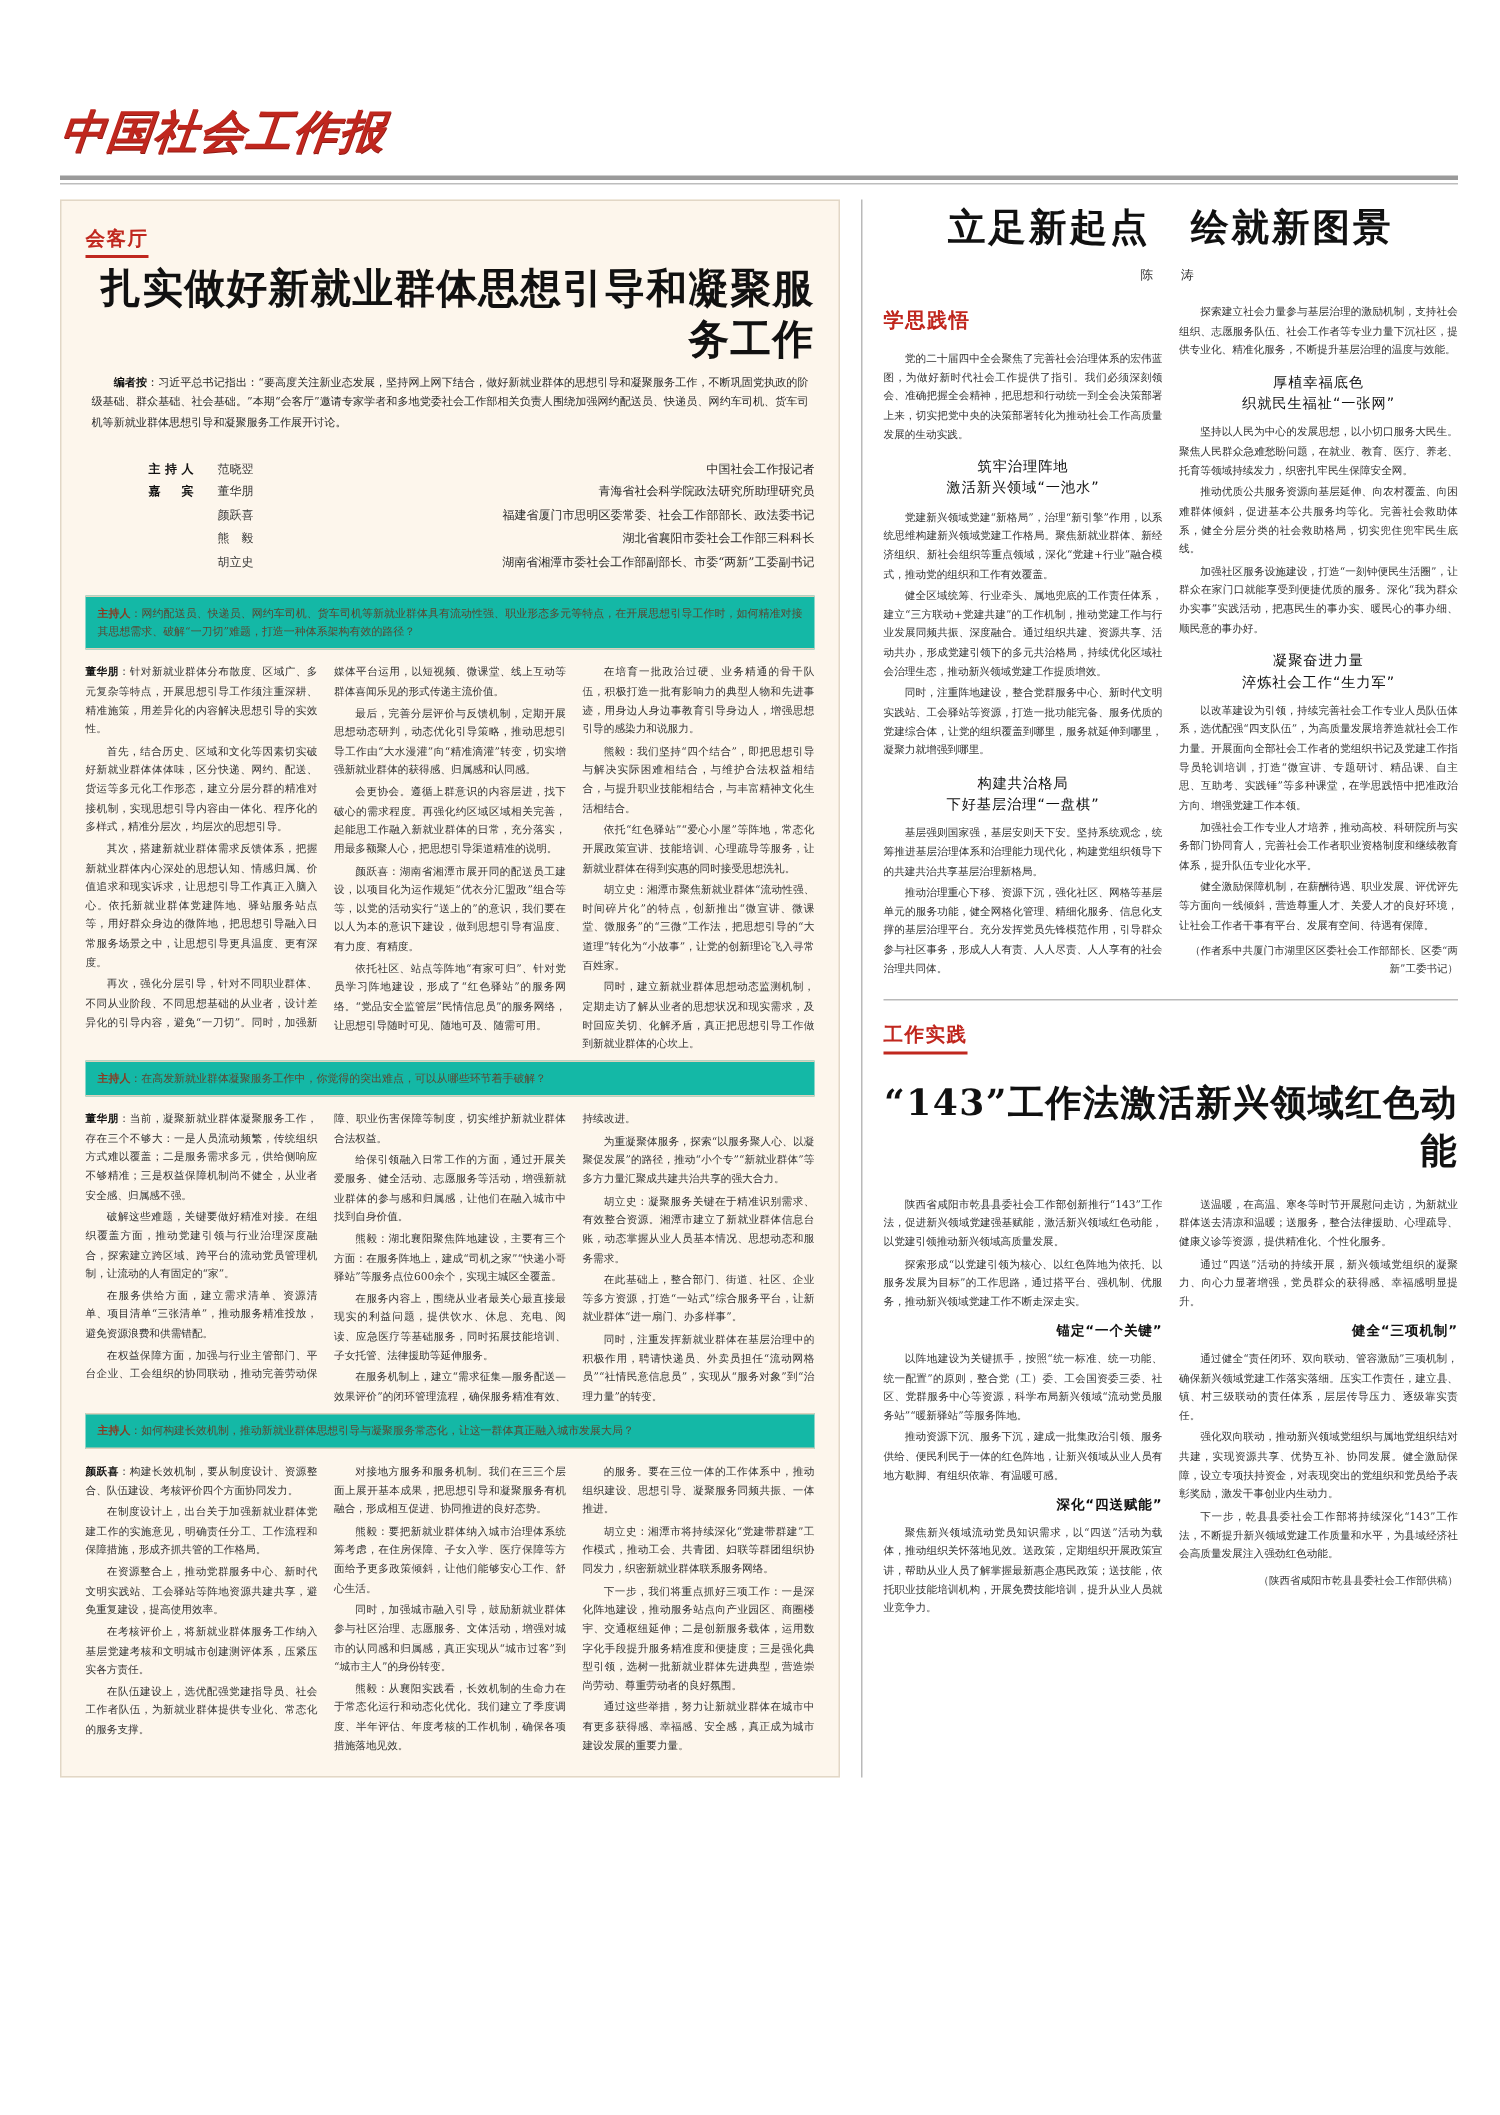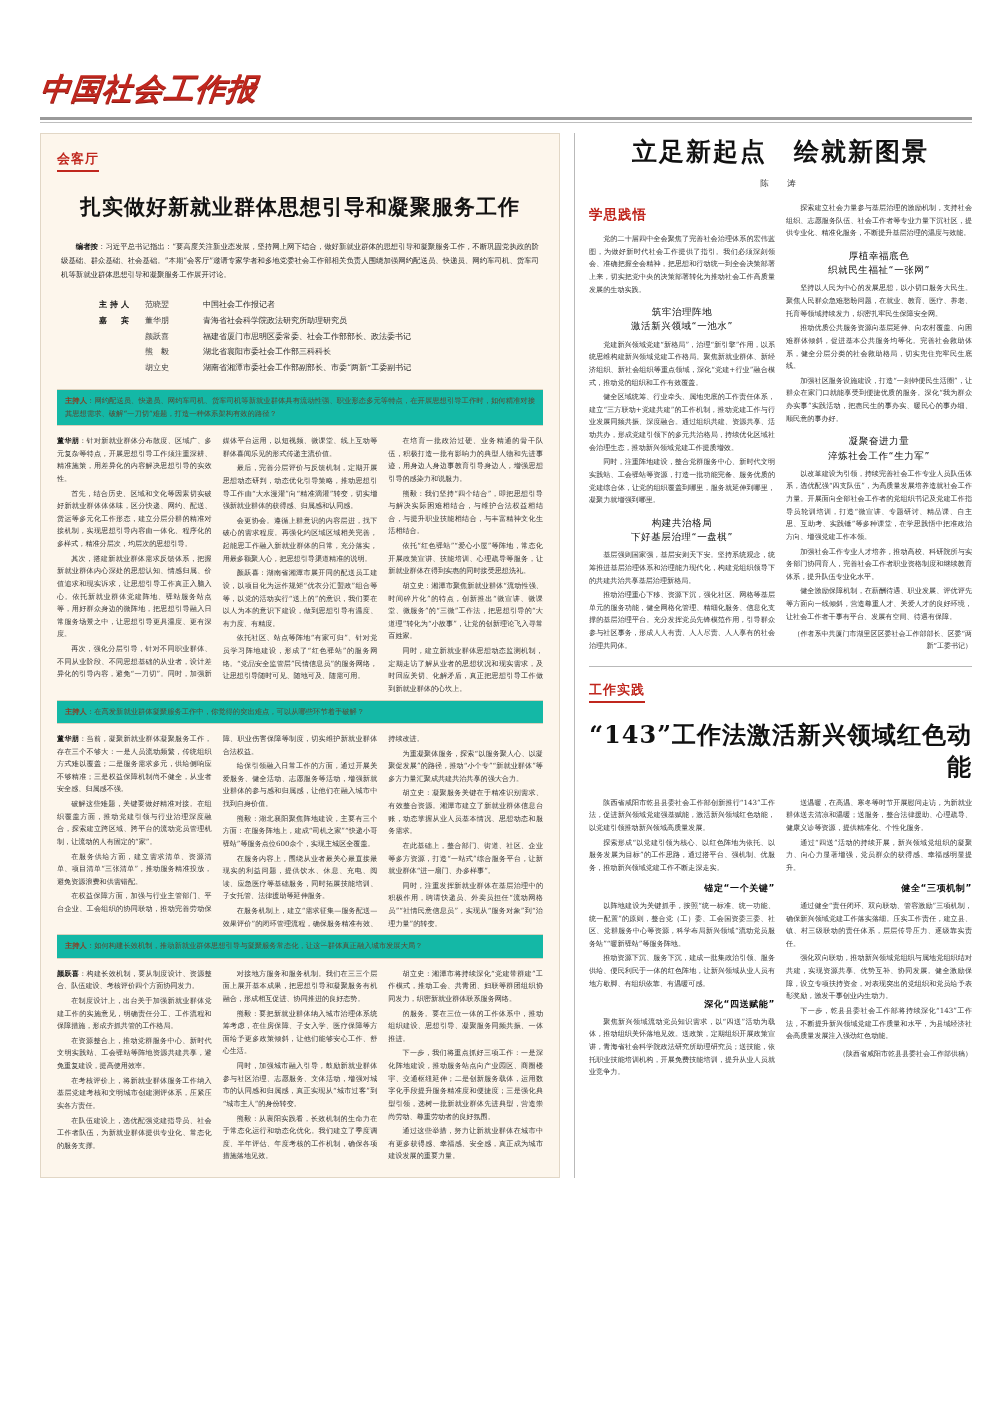--- a/index.html
+++ b/index.html
@@ -66,43 +66,42 @@
     border:1px solid #e2d7c6;
     padding:14px 16px 14px 16px;
     box-sizing:border-box;
   }
   .tag-huiketing{
     display:inline-block;
     color:#c0271e;font-weight:bold;font-size:13px;
     letter-spacing:1px;
     border-bottom:2px solid #c0271e;
     padding-bottom:2px;
-    margin-bottom:18px;
   }
   .feature-title{
     font-family:"DejaVu Serif","Liberation Serif",serif;
-    font-weight:bold;font-size:21px;color:#111;
-    text-align:center;letter-spacing:1px;
-    line-height:1.25;margin:4px 0 20px 0;
+    font-weight:bold;font-size:27px;color:#111;
+    text-align:right;letter-spacing:1px;
+    line-height:1.25;margin:4px 0 4px 0;
   }
   .editor-note{
     font-size:7.4px;line-height:1.85;color:#2b2b2b;
     text-align:justify;text-justify:inter-ideograph;
     font-family:"DejaVu Serif","Liberation Serif",serif;
     margin:0 4px 16px 4px;
     text-indent:2em;
   }
   .editor-note b{font-weight:bold;color:#111;}
 
   .roster{margin:0 0 14px 42px;font-size:8px;line-height:1.95;color:#1e1e1e;
     font-family:"DejaVu Serif","Liberation Serif",serif;}
   .roster-row{display:flex;align-items:baseline;}
   .roster-role{width:46px;font-weight:bold;flex:0 0 46px;letter-spacing:3px;color:#111;}
   .roster-name{width:58px;flex:0 0 58px;color:#3a3a3a;}
-  .roster-desc{flex:1;color:#2a2a2a;}
+  .roster-desc{flex:1;color:#2a2a2a;text-align:right;}
 
   .qbar{
     background:#14b8a6;
     border-top:1px solid #ddd0bb;border-bottom:1px solid #ddd0bb;
     padding:5px 8px;margin:4px 0 9px 0;
     font-size:7.3px;line-height:1.7;color:#5a4632;
     text-align:justify;
     font-family:"DejaVu Serif","Liberation Serif",serif;
   }
   .qbar b{color:#8a3b22;font-weight:bold;}
@@ -252,22 +251,22 @@
         <div class="cols3 bodytext">
           <p class="nm"><b>颜跃喜</b><span>：构建长效机制，要从制度设计、资源整合、队伍建设、考核评价四个方面协同发力。</span></p>
           <p>在制度设计上，出台关于加强新就业群体党建工作的实施意见，明确责任分工、工作流程和保障措施，形成齐抓共管的工作格局。</p>
           <p>在资源整合上，推动党群服务中心、新时代文明实践站、工会驿站等阵地资源共建共享，避免重复建设，提高使用效率。</p>
           <p>在考核评价上，将新就业群体服务工作纳入基层党建考核和文明城市创建测评体系，压紧压实各方责任。</p>
           <p>在队伍建设上，选优配强党建指导员、社会工作者队伍，为新就业群体提供专业化、常态化的服务支撑。</p>
           <p>对接地方服务和服务机制。我们在三三个层面上展开基本成果，把思想引导和凝聚服务有机融合，形成相互促进、协同推进的良好态势。</p>
           <p>熊毅：要把新就业群体纳入城市治理体系统筹考虑，在住房保障、子女入学、医疗保障等方面给予更多政策倾斜，让他们能够安心工作、舒心生活。</p>
           <p>同时，加强城市融入引导，鼓励新就业群体参与社区治理、志愿服务、文体活动，增强对城市的认同感和归属感，真正实现从“城市过客”到“城市主人”的身份转变。</p>
           <p>熊毅：从襄阳实践看，长效机制的生命力在于常态化运行和动态化优化。我们建立了季度调度、半年评估、年度考核的工作机制，确保各项措施落地见效。</p>
+          <p>的服务。要在三位一体的工作体系中，推动组织建设、思想引导、凝聚服务同频共振、一体推进。</p>
           <p>胡立史：湘潭市将持续深化“党建带群建”工作模式，推动工会、共青团、妇联等群团组织协同发力，织密新就业群体联系服务网络。</p>
-          <p>的服务。要在三位一体的工作体系中，推动组织建设、思想引导、凝聚服务同频共振、一体推进。</p>
           <p>下一步，我们将重点抓好三项工作：一是深化阵地建设，推动服务站点向产业园区、商圈楼宇、交通枢纽延伸；二是创新服务载体，运用数字化手段提升服务精准度和便捷度；三是强化典型引领，选树一批新就业群体先进典型，营造崇尚劳动、尊重劳动者的良好氛围。</p>
           <p>通过这些举措，努力让新就业群体在城市中有更多获得感、幸福感、安全感，真正成为城市建设发展的重要力量。</p>
         </div>
 
       </div>
     </div>
 
     <div class="vdiv"></div>
 
     <div class="colR">
@@ -324,21 +323,21 @@
 
         <div class="cols2 bodytext">
           <p>陕西省咸阳市乾县县委社会工作部创新推行“143”工作法，促进新兴领域党建强基赋能，激活新兴领域红色动能，以党建引领推动新兴领域高质量发展。</p>
           <p>探索形成“以党建引领为核心、以红色阵地为依托、以服务发展为目标”的工作思路，通过搭平台、强机制、优服务，推动新兴领域党建工作不断走深走实。</p>
 
           <div class="subhead2">锚定“一个关键”</div>
           <p>以阵地建设为关键抓手，按照“统一标准、统一功能、统一配置”的原则，整合党（工）委、工会国资委三委、社区、党群服务中心等资源，科学布局新兴领域“流动党员服务站”“暖新驿站”等服务阵地。</p>
           <p>推动资源下沉、服务下沉，建成一批集政治引领、服务供给、便民利民于一体的红色阵地，让新兴领域从业人员有地方歇脚、有组织依靠、有温暖可感。</p>
 
           <div class="subhead2">深化“四送赋能”</div>
-          <p>聚焦新兴领域流动党员知识需求，以“四送”活动为载体，推动组织关怀落地见效。送政策，定期组织开展政策宣讲，青海省社会科学院政法研究所助理研究员；送技能，依托职业技能培训机构，开展免费技能培训，提升从业人员就业竞争力。</p>
+          <p>聚焦新兴领域流动党员知识需求，以“四送”活动为载体，推动组织关怀落地见效。送政策，定期组织开展政策宣讲，帮助从业人员了解掌握最新惠企惠民政策；送技能，依托职业技能培训机构，开展免费技能培训，提升从业人员就业竞争力。</p>
           <p>送温暖，在高温、寒冬等时节开展慰问走访，为新就业群体送去清凉和温暖；送服务，整合法律援助、心理疏导、健康义诊等资源，提供精准化、个性化服务。</p>
           <p>通过“四送”活动的持续开展，新兴领域党组织的凝聚力、向心力显著增强，党员群众的获得感、幸福感明显提升。</p>
 
           <div class="subhead2">健全“三项机制”</div>
           <p>通过健全“责任闭环、双向联动、管容激励”三项机制，确保新兴领域党建工作落实落细。压实工作责任，建立县、镇、村三级联动的责任体系，层层传导压力、逐级靠实责任。</p>
           <p>强化双向联动，推动新兴领域党组织与属地党组织结对共建，实现资源共享、优势互补、协同发展。健全激励保障，设立专项扶持资金，对表现突出的党组织和党员给予表彰奖励，激发干事创业内生动力。</p>
           <p>下一步，乾县县委社会工作部将持续深化“143”工作法，不断提升新兴领域党建工作质量和水平，为县域经济社会高质量发展注入强劲红色动能。</p>
 
           <div class="attrib">（陕西省咸阳市乾县县委社会工作部供稿）</div>
         </div>

